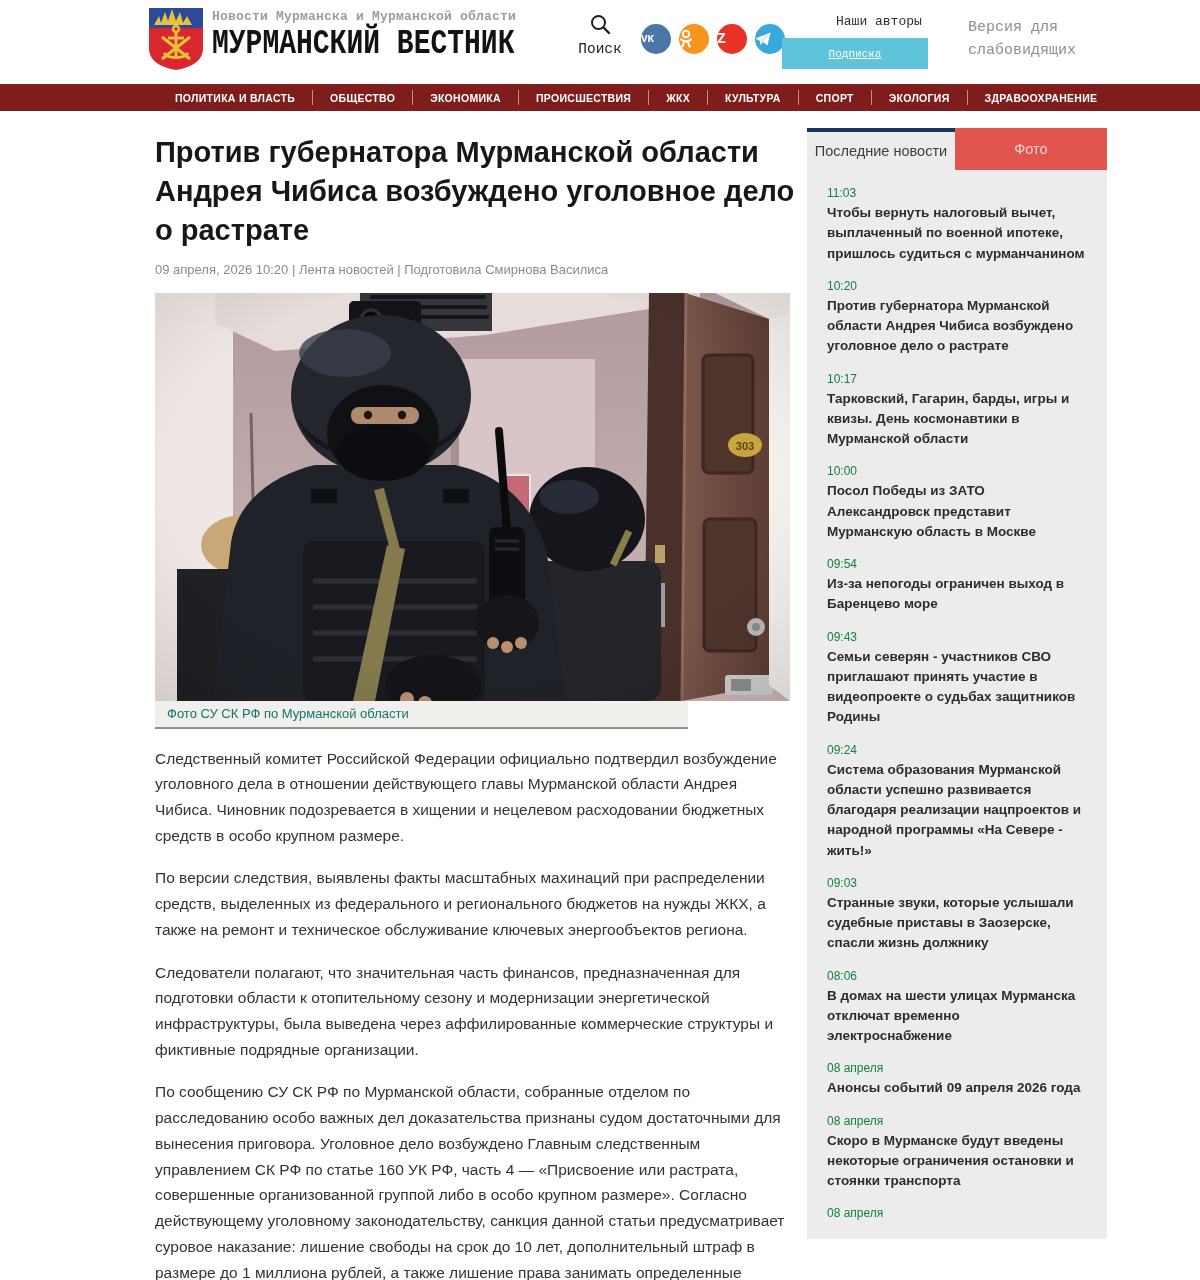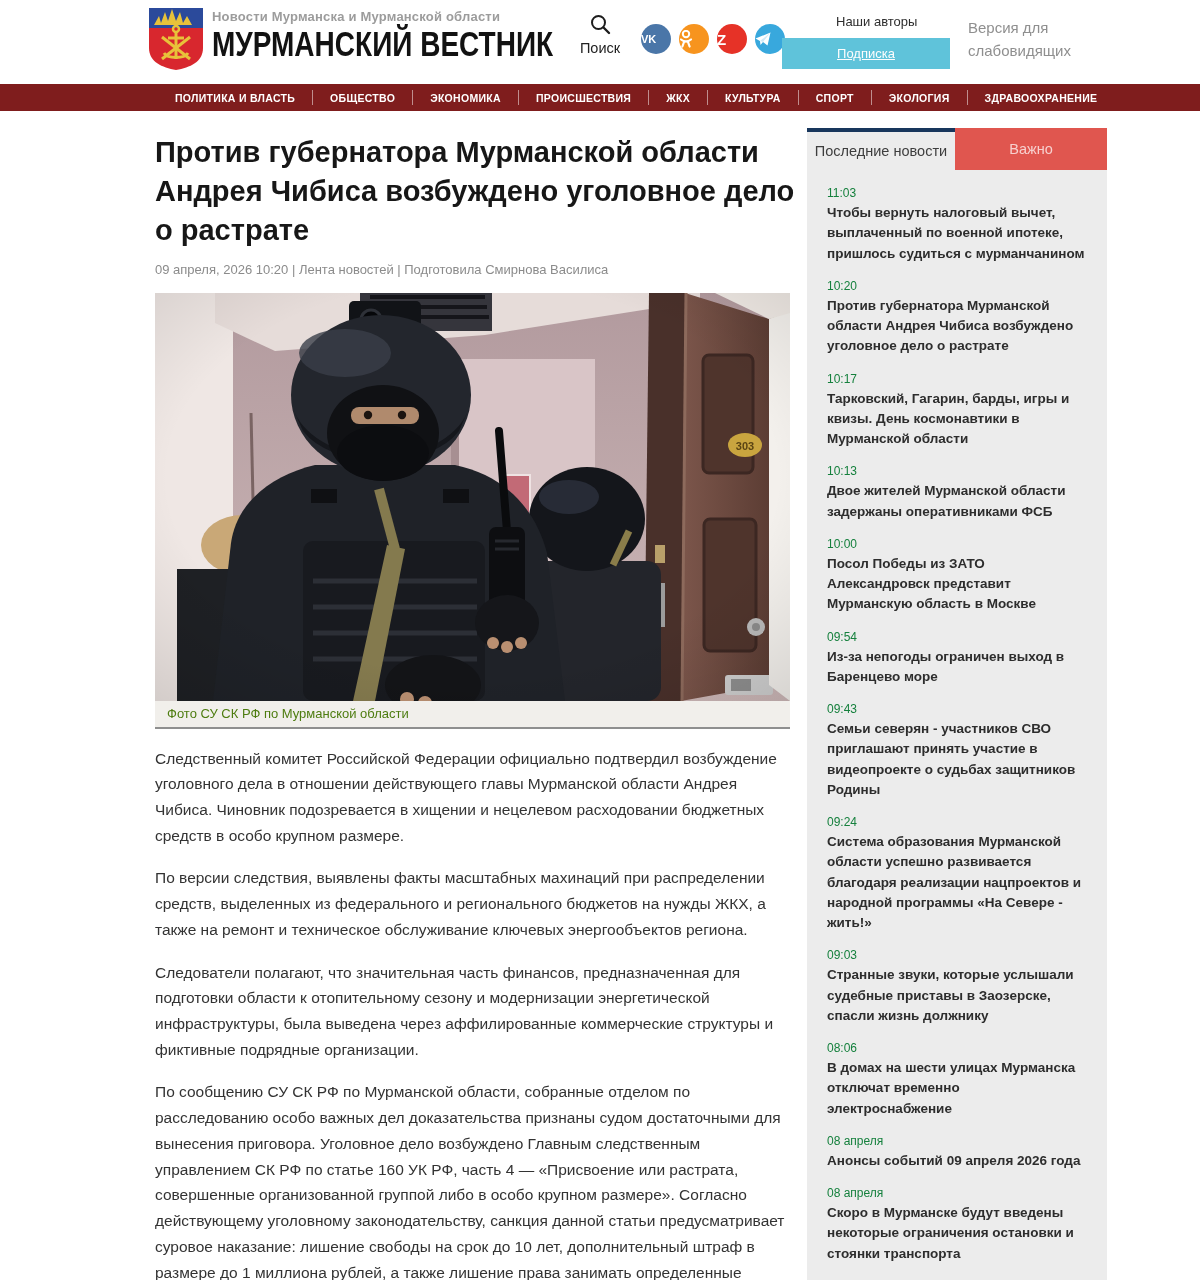--- a/index.html
+++ b/index.html
@@ -1,58 +1,58 @@
 <!DOCTYPE html>
 <html><head>
 <meta charset="utf-8">
 <style>
   * { margin:0; padding:0; box-sizing:border-box; }
   html,body { width:1200px; height:1280px; overflow:hidden; background:#fff;
     font-family:"Liberation Sans","DejaVu Sans",sans-serif; }
 
   
-  .header { position:relative; height:84px; background:#fff; }
+  .header { position:relative; height:84px; background:#fff;font-family:Liberation Mono, monospace; }
   .logo { position:absolute; left:148px; top:7px; width:56px; height:64px; cursor:pointer; }
   .brand { position:absolute; left:212px; top:9px; }
   .tagline { font-size:13px; font-weight:bold; color:#9c9c9c; letter-spacing:.2px; }
   .site-title { margin-top:2px; white-space:nowrap; }
   .site-title span { display:inline-block; transform:scaleX(.8); transform-origin:left top;
     font-size:35px; font-weight:800; color:#121212; letter-spacing:0; line-height:1.05; }
   .search { position:absolute; left:575px; top:13px; width:50px; text-align:center;
     color:#1d1d1d; cursor:pointer; }
   .search-label { font-size:14.5px; margin-top:1px; color:#222; }
   .socials { position:absolute; left:641px; top:24px; display:flex; gap:8px; }
   .soc { width:30px; height:30px; border-radius:50%; color:#fff; display:flex;
     align-items:center; justify-content:flex-start; font-weight:bold; font-size:12px; cursor:pointer; }
   .soc-vk { background:#4a76a8; font-size:11px; }
   .soc-ok { background:#f7941e; }
   .soc-zen { background:#e63227; font-size:15px; }
   .soc-tg { background:#38a8dd; }
   .authors { position:absolute; left:836px; top:14px; font-size:13px; color:#2e2e2e; cursor:pointer; }
-  .subscribe { position:absolute; left:782px; top:38px; width:168px; height:31px;
-    background:#5fc3da; color:#fdfdfd; border:none; font-size:13px;
+  .subscribe { position:absolute; left:782px; top:38px; width:146px; height:31px;
+    background:#5fc3da; color:#fdfdfd; border:none; font-size:11px;
     text-decoration:underline; cursor:pointer; font-family:inherit; }
   .access { position:absolute; left:968px; top:17px; width:150px; font-size:15px;
     color:#8f8f8f; line-height:1.5; cursor:pointer; }
 
   
   .nav { height:27px; background:#7f1d1d; display:flex; align-items:center; padding-left:158px; }
   .nav-item { color:#fff; font-size:10.5px; font-weight:bold; letter-spacing:.3px;
     padding:0 17px; white-space:nowrap; cursor:pointer; }
   .nav-sep { width:1px; height:15px; background:rgba(255,255,255,.5); }
 
   
   .main { display:flex; padding-left:155px; }
   .article { width:648px; }
   .article h1 { margin-top:22px; font-size:29px; line-height:1.34; color:#171717; font-weight:bold; }
   .meta { margin-top:12px; font-size:13px; color:#8b8b8b; }
   .photo-wrap { margin-top:16px; width:635px; }
   .photo-wrap svg { display:block; }
-  .caption { width:635px; background:#f1efeb; border-bottom:2px solid #8f8f8f;
-    font-size:13px; color:#4d7c0f; padding:5px 12px 6px; }
+  .caption { width:533px; background:#f1efeb; border-bottom:2px solid #8f8f8f;
+    font-size:13px; color:#0f766e; padding:5px 12px 6px; }
   .article p { width:640px; margin-top:17px; font-size:15.5px; color:#333; line-height:1.66; }
 
   
   .sidebar { width:300px; margin-left:4px; margin-top:17px; background:#ececec;
     align-self:flex-start; padding-bottom:4px; }
   .tabs { display:flex; height:42px; }
   .tab-latest { flex:1; background:#ececec; border-top:4px solid #18365c;
     display:flex; align-items:center; justify-content:center;
     font-size:14.5px; color:#3d3d3d; cursor:pointer; }
   .tab-important { width:152px; background:#e0564f; color:rgba(255,255,255,.72);
@@ -253,41 +253,37 @@
     <p>Следственный комитет Российской Федерации официально подтвердил возбуждение уголовного дела в отношении действующего главы Мурманской области Андрея Чибиса. Чиновник подозревается в хищении и нецелевом расходовании бюджетных средств в особо крупном размере.</p>
     <p>По версии следствия, выявлены факты масштабных махинаций при распределении средств, выделенных из федерального и регионального бюджетов на нужды ЖКХ, а также на ремонт и техническое обслуживание ключевых энергообъектов региона.</p>
     <p>Следователи полагают, что значительная часть финансов, предназначенная для подготовки области к отопительному сезону и модернизации энергетической инфраструктуры, была выведена через аффилированные коммерческие структуры и фиктивные подрядные организации.</p>
     <p>По сообщению СУ СК РФ по Мурманской области, собранные отделом по расследованию особо важных дел доказательства признаны судом достаточными для вынесения приговора. Уголовное дело возбуждено Главным следственным управлением СК РФ по статье 160 УК РФ, часть 4 — «Присвоение или растрата, совершенные организованной группой либо в особо крупном размере». Согласно действующему уголовному законодательству, санкция данной статьи предусматривает суровое наказание: лишение свободы на срок до 10 лет, дополнительный штраф в размере до 1 миллиона рублей, а также лишение права занимать определенные должности на срок до трех лет.</p>
 
   </div>
 
   <div class="sidebar">
     <div class="tabs">
       <div class="tab-latest">Последние новости</div>
-      <div class="tab-important">Важно</div>
+      <div class="tab-important">Фото</div>
     </div>
 
     <div class="news-list">
       <div class="news-item">
         <div class="news-time">11:03</div>
         <div class="news-title">Чтобы вернуть налоговый вычет, выплаченный по военной ипотеке, пришлось судиться с мурманчанином</div>
       </div>
       <div class="news-item">
         <div class="news-time">10:20</div>
         <div class="news-title">Против губернатора Мурманской области Андрея Чибиса возбуждено уголовное дело о растрате</div>
       </div>
       <div class="news-item">
         <div class="news-time">10:17</div>
         <div class="news-title">Тарковский, Гагарин, барды, игры и квизы. День космонавтики в Мурманской области</div>
       </div>
       <div class="news-item">
-        <div class="news-time">10:13</div>
-        <div class="news-title">Двое жителей Мурманской области задержаны оперативниками ФСБ</div>
-      </div>
-      <div class="news-item">
         <div class="news-time">10:00</div>
         <div class="news-title">Посол Победы из ЗАТО Александровск представит Мурманскую область в Москве</div>
       </div>
       <div class="news-item">
         <div class="news-time">09:54</div>
         <div class="news-title">Из-за непогоды ограничен выход в Баренцево море</div>
       </div>
       <div class="news-item">
         <div class="news-time">09:43</div>
         <div class="news-title">Семьи северян - участников СВО приглашают принять участие в видеопроекте о судьбах защитников Родины</div>

